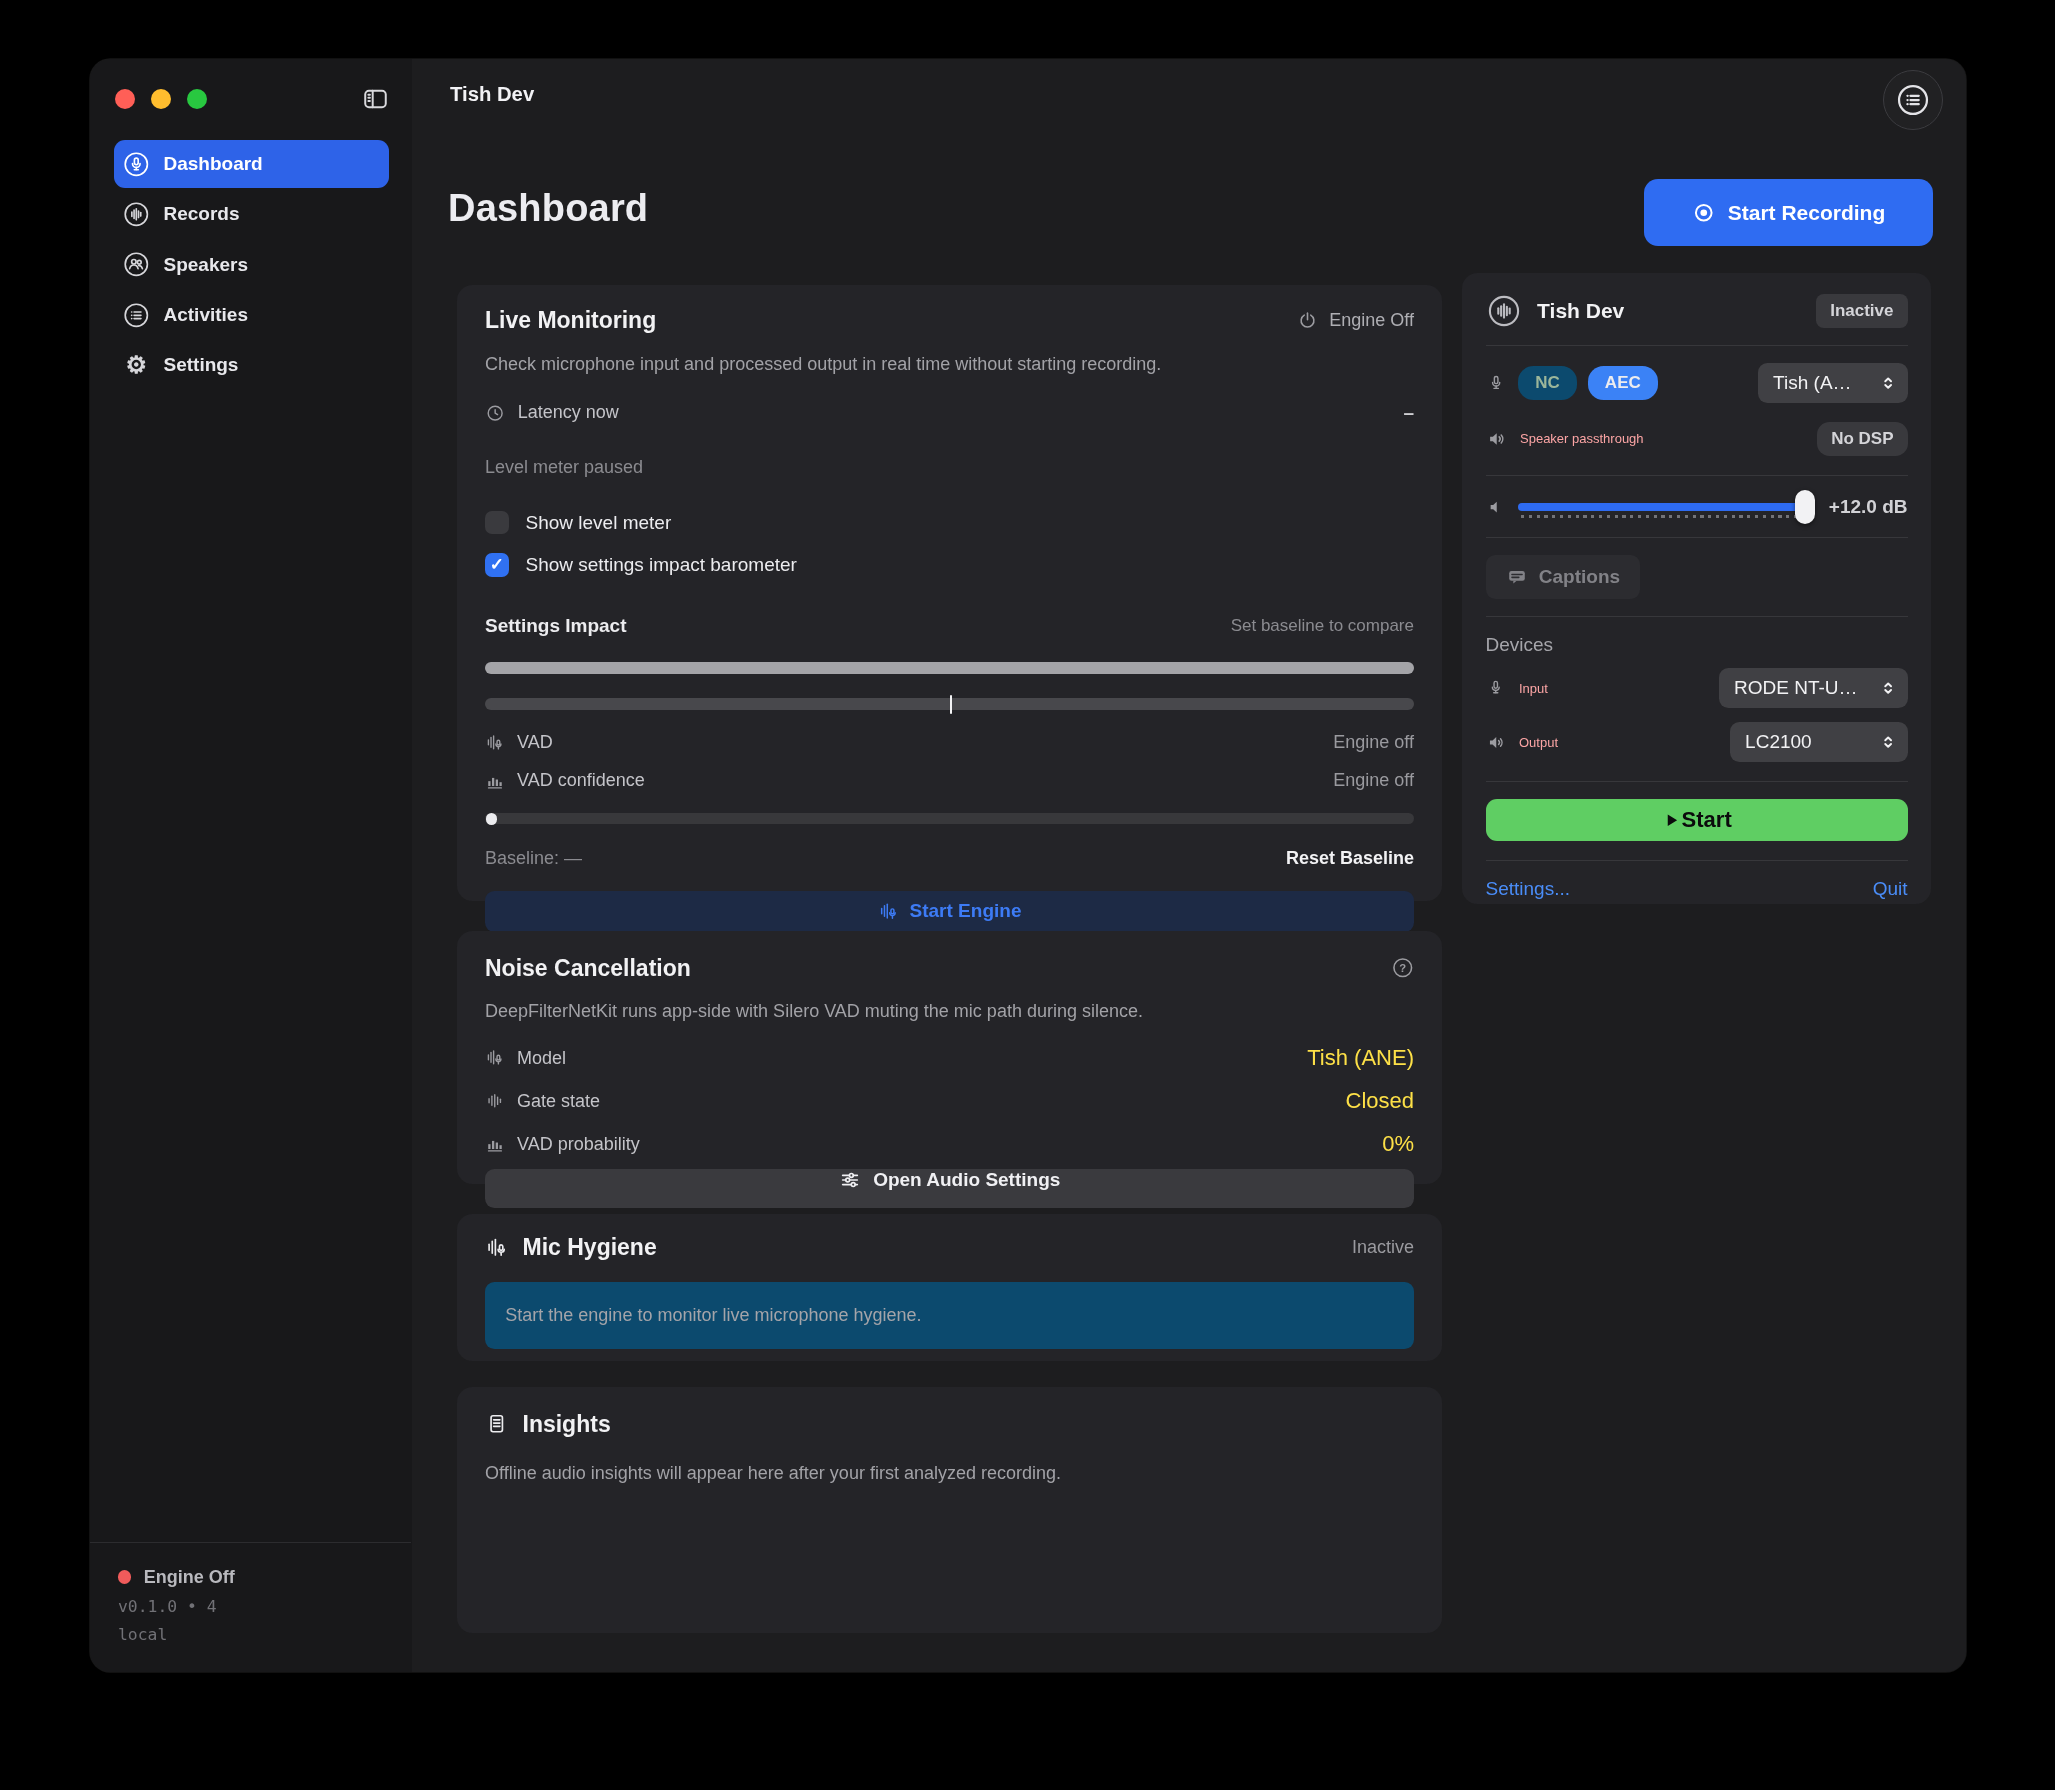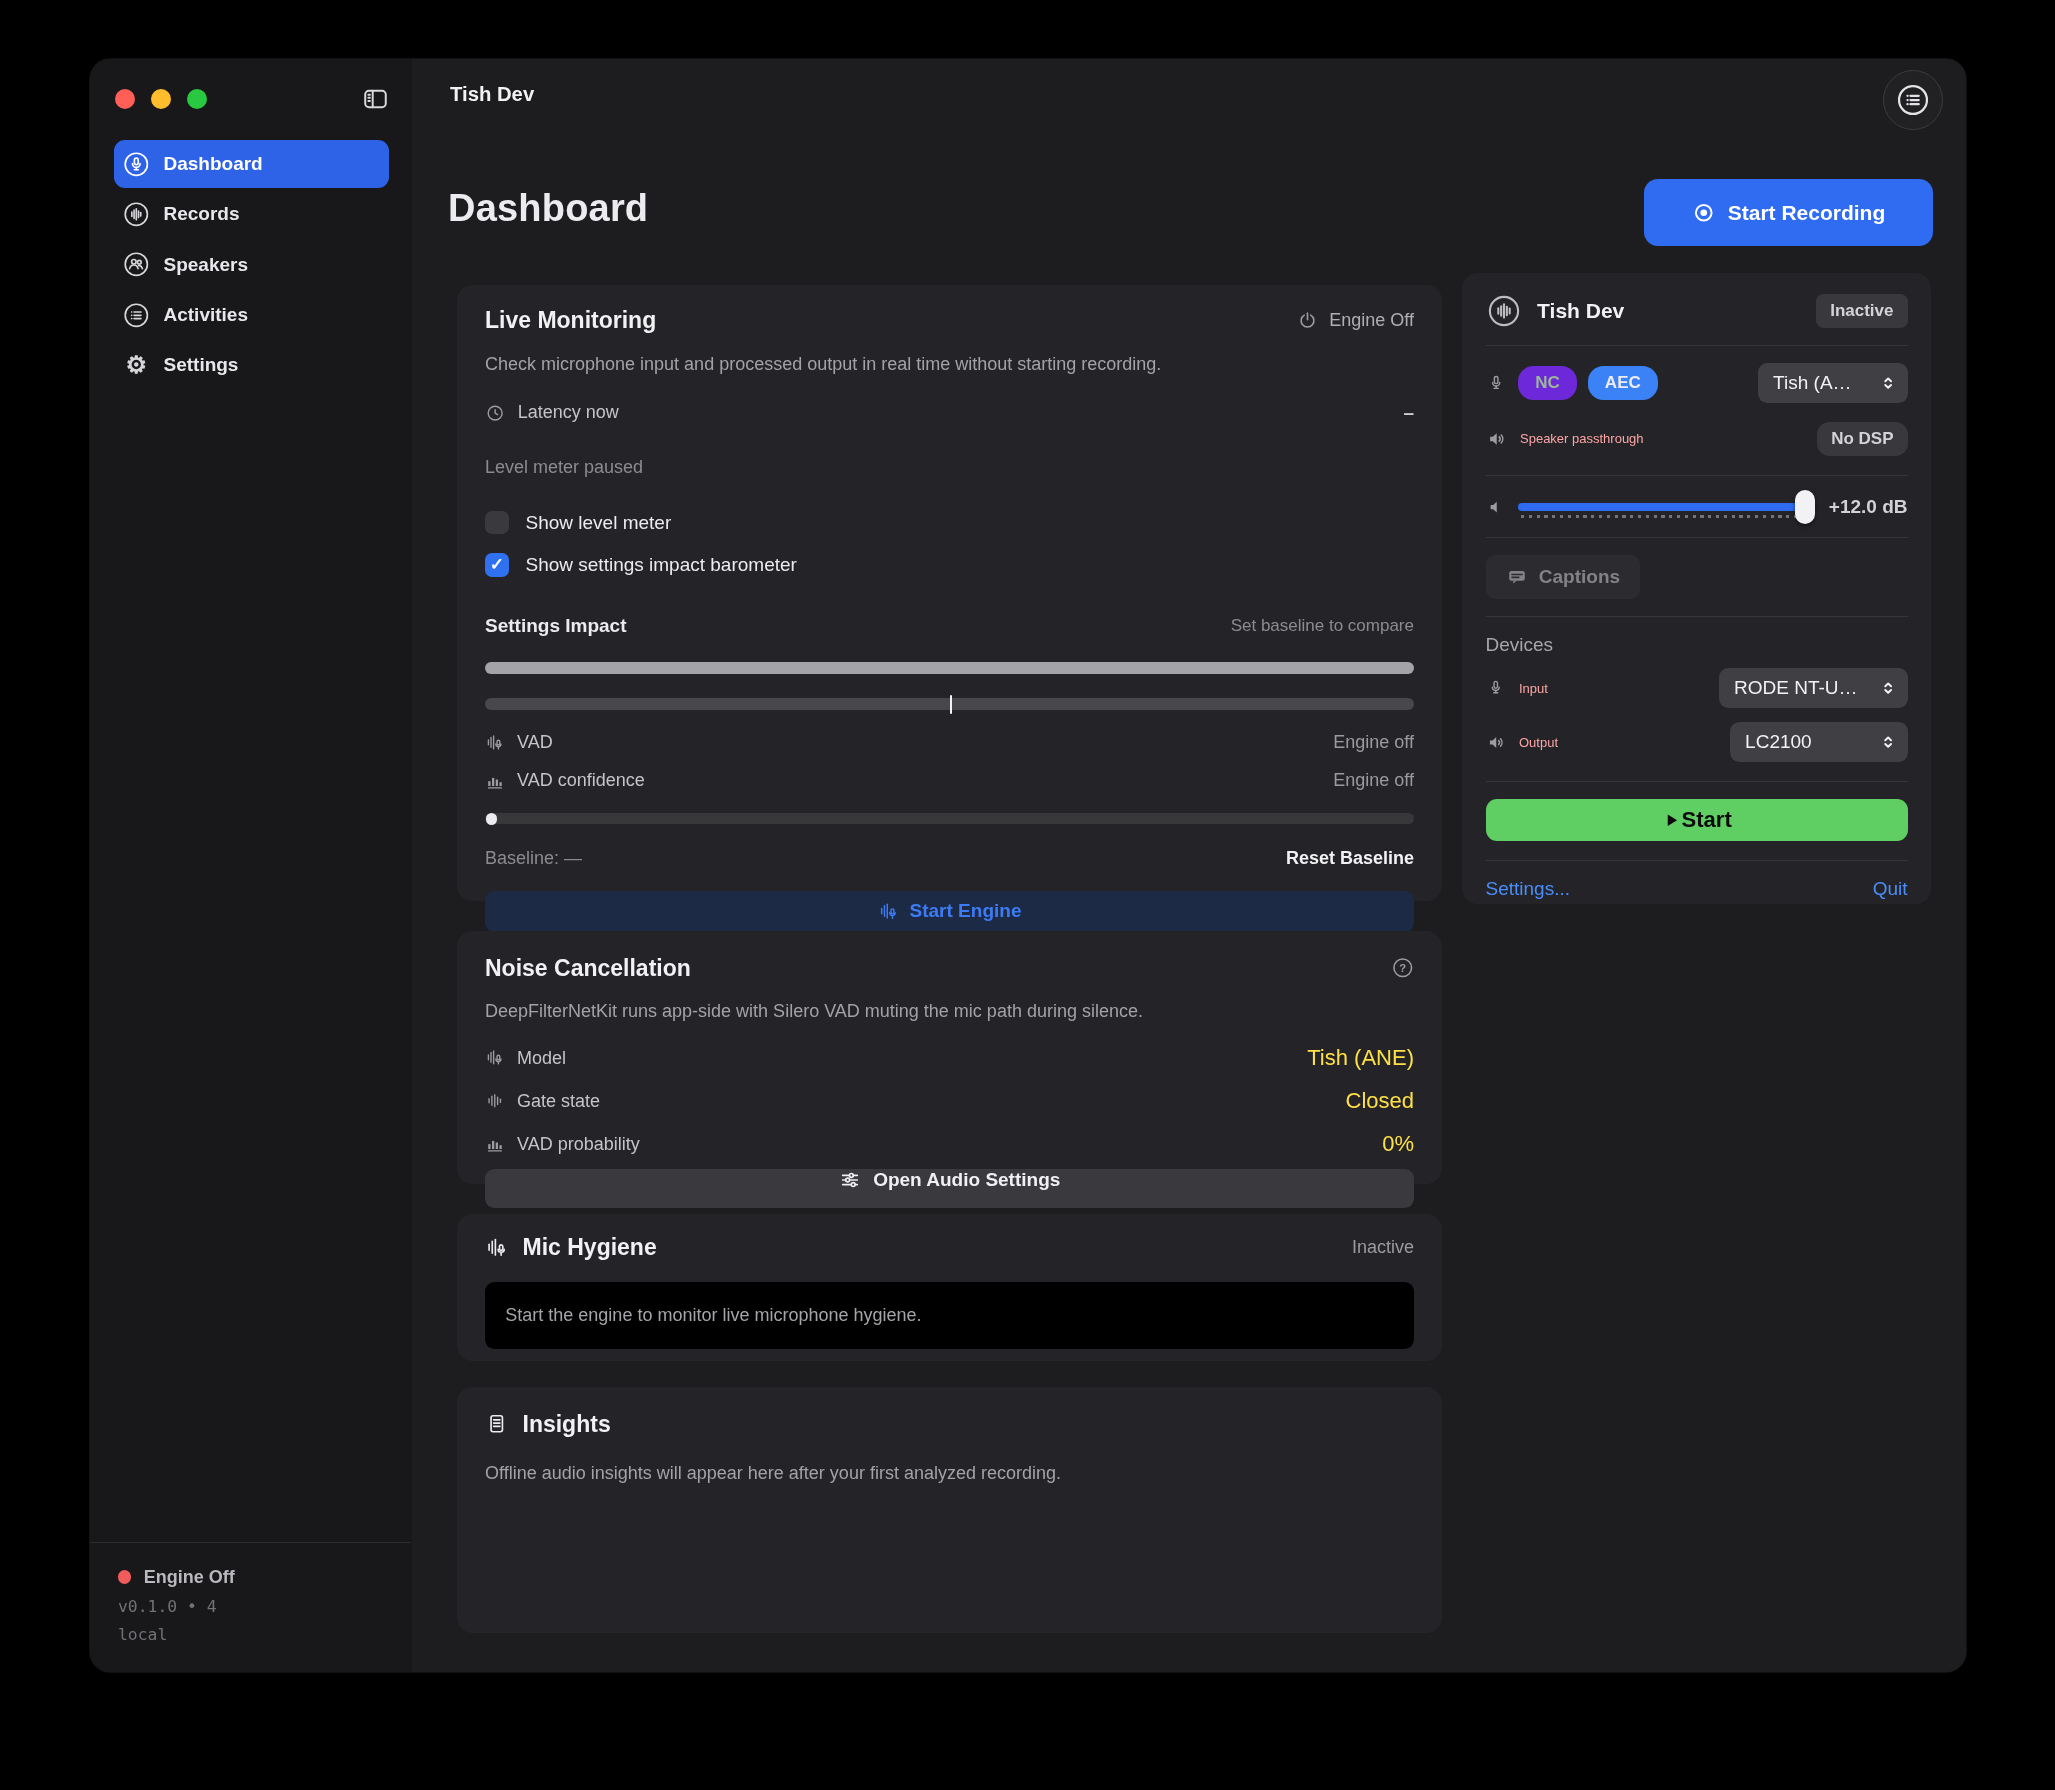--- a/index.html
+++ b/index.html
@@ -58,31 +58,31 @@
   .bar1{background:#a4a4a8;}
   .bar2{background:#48484c;position:relative;}
   .bar2 .tick{position:absolute;left:50%;top:-3.1px;width:2.3px;height:19px;background:#f4f4f6;border-radius:1.6px;}
   .bar3{height:11px;border-radius:5.5px;background:#38383b;position:relative;}
   .bar3 .dot{position:absolute;left:0.8px;top:-0.8px;width:11.7px;height:12.5px;border-radius:6.3px;background:#ececef;}
   .reset{font-size:18px;font-weight:700;color:#f2f2f4;}
   .engine-btn{margin-top:22px;height:41px;border-radius:9.4px;background:#1d2a45;display:flex;align-items:center;justify-content:center;gap:11px;
               color:#3d7bf5;font-size:19px;font-weight:600;}
   .oas-btn{margin-top:12px;height:39px;border-radius:9.4px;background:#3a3a3e;display:flex;align-items:flex-start;justify-content:center;gap:12.5px;
            color:#f0f0f3;font-size:19px;font-weight:600;}
-  .hy-panel{margin-top:20.3px;height:67px;border-radius:9.4px;background:#000000;display:flex;align-items:center;padding:0 20.3px;
+  .hy-panel{margin-top:20.3px;height:67px;border-radius:9.4px;background:#0c4a6e;display:flex;align-items:center;padding:0 20.3px;
             font-size:18px;color:#a4a4a9;}
   .nc-val{font-size:22px;color:#fde047;font-weight:500;}
   
   .panel{position:absolute;left:1050px;top:214px;width:469px;height:631px;background:#242428;border-radius:15.6px;
          box-sizing:border-box;padding:20.3px 23.5px;}
   .divider{height:0.8px;background:#37373b;margin-top:15.6px;}
   .ptitle{font-size:21px;font-weight:700;color:#f2f2f4;margin-left:15.6px;}
   .badge{background:#39393d;border-radius:7.8px;padding:7px 14px;font-size:17px;font-weight:600;color:#d4d4d8;}
   .pill{border-radius:15.6px;padding:7px 17px;font-size:17px;font-weight:700;}
-  .pill.nc{background:#6d28d9;color:#9cb69a;}
+  .pill.nc{background:#0c4a6e;color:#9cb69a;}
   .pill.aec{background:#3b82f6;color:#ececef;margin-left:11px;}
   .select{background:#404044;border-radius:9.4px;height:40px;display:flex;align-items:center;box-sizing:border-box;
           padding:0 9.4px 0 15.6px;color:#f2f2f4;font-size:19px;}
   .select .spacer{min-width:7.8px;}
   .ptext{font-size:13px;color:#fca5a5;}
   .dsp{border-radius:12.5px;}
   .vol-track{flex:1;position:relative;height:38px;margin:0 14px 0 12.5px;}
   .vol-fill{position:absolute;left:0;right:6.3px;top:15px;height:7.8px;border-radius:3.9px;background:#2e6bf1;}
   .vol-dots{position:absolute;left:3.1px;right:15.6px;top:27px;height:3.1px;
             background-image:repeating-linear-gradient(to right,#737378 0 3.1px,transparent 3.1px 7.8px);}

